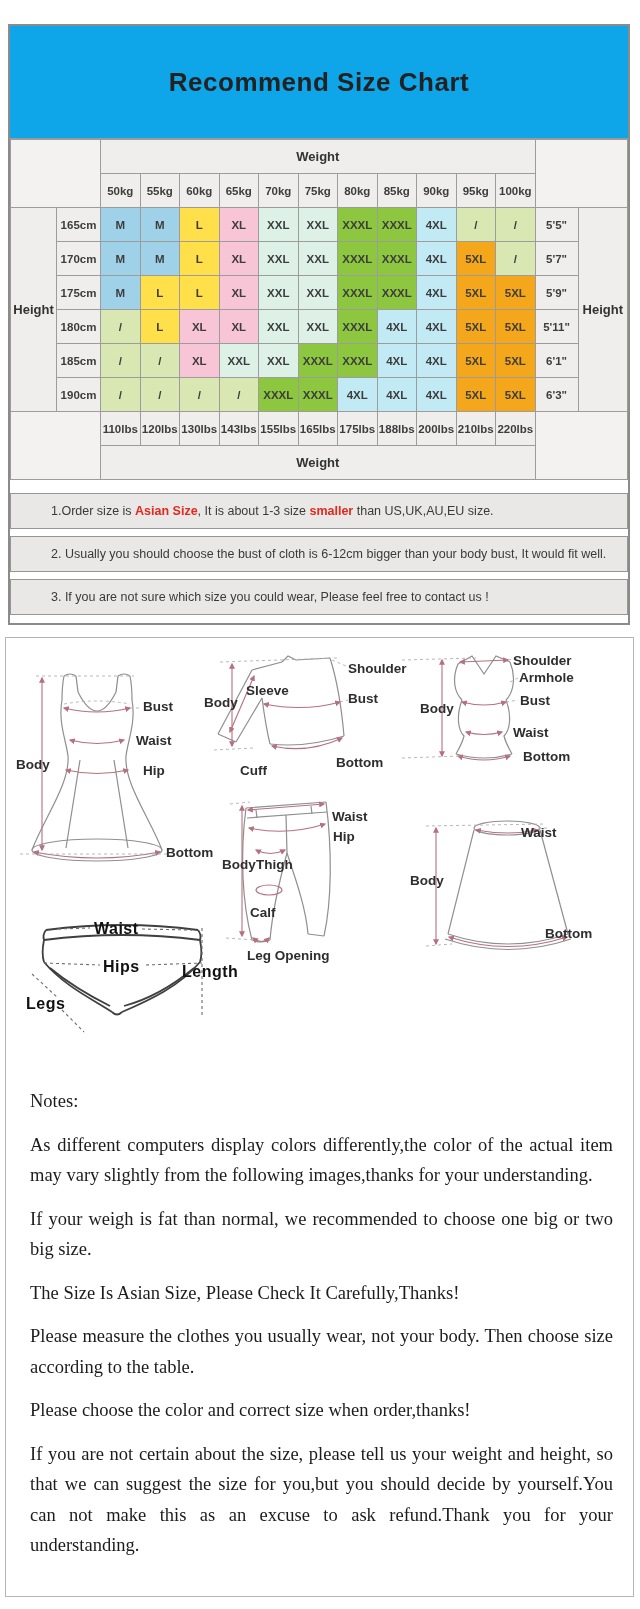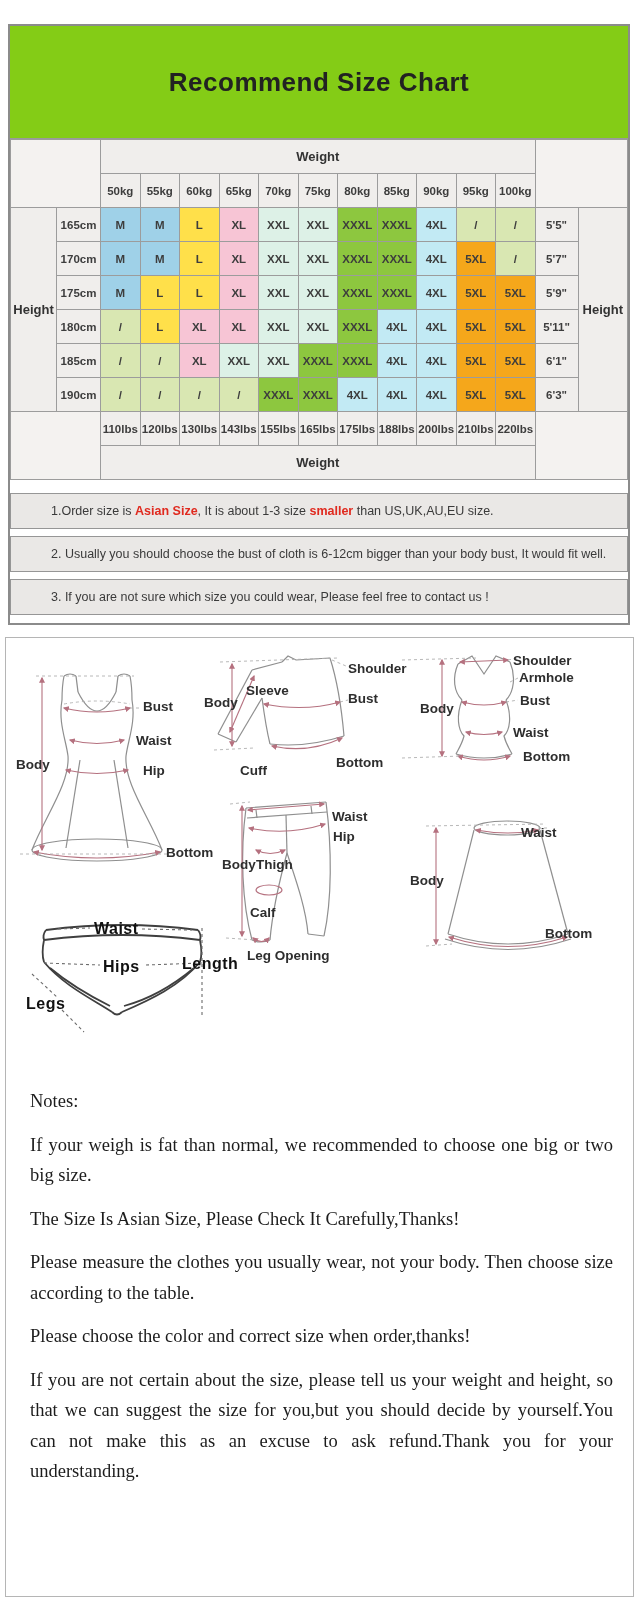--- a/index.html
+++ b/index.html
@@ -3,21 +3,21 @@
 <meta charset="utf-8">
 <style>
   html,body{margin:0;padding:0;background:#fff;}
   #page{position:relative;width:640px;height:1609px;background:#ffffff;
         font-family:"Liberation Sans",sans-serif;overflow:hidden;}
 
   
   .chart-box{position:absolute;left:8px;top:24px;width:618px;
              border:2px solid #8b8b8b;background:#fff;}
   .title{height:112px;line-height:112px;text-align:center;font-size:26px;
-         font-weight:bold;color:#222;background:#84cc16;border-bottom:1px solid #9a9a9a;
+         font-weight:bold;color:#222;background:#0ea5e9;border-bottom:1px solid #9a9a9a;
          letter-spacing:.5px;}
   table.size-table{border-collapse:collapse;table-layout:fixed;width:618px;background:#f0eeec;}
   table.size-table td{border:1px solid #9c9c9c;text-align:center;vertical-align:middle;
       font-size:11.5px;font-weight:bold;color:#3d3d3d;padding:0;height:33px;overflow:hidden;}
   table.size-table td.lbl{font-size:13px;color:#333;}
   table.size-table td.corner{background:#f4f2f0;}
 
   .tips{background:#fff;padding:6px 0 8px 0;}
   .tip{margin-top:7px;border:1px solid #969696;background:#eae8e6;height:34px;
        line-height:34px;padding-left:40px;font-size:12.5px;color:#3a3a3a;
@@ -368,25 +368,26 @@
         <span class="dlabel" style="left: 216px; top: 226px;">Body</span>
         <span class="dlabel" style="left: 250px; top: 226px;">Thigh</span>
         <span class="dlabel" style="left: 244px; top: 274px;">Calf</span>
         <span class="dlabel" style="left: 241px; top: 317px;">Leg Opening</span>
         <span class="dlabel" style="left: 515px; top: 194px;">Waist</span>
         <span class="dlabel" style="left: 404px; top: 242px;">Body</span>
         <span class="dlabel" style="left: 539px; top: 295px;">Bottom</span>
         <span class="dlabel big" style="left: 88px; top: 291px;">Waist</span>
         <span class="dlabel big" style="left: 97px; top: 329px;">Hips</span>
         <span class="dlabel big" style="left: 20px; top: 366px;">Legs</span>
-        <span class="dlabel big" style="left: 176px; top: 326px;">Length</span>
+        <span class="dlabel big" style="left: 176px; top: 334px;">Length</span>
       </div>
 
     <div class="notes" id="notes">
         <p>Notes:</p>
+        <p>As different computers display colors differently,the color of the actual item may vary slightly from the following images,thanks for your understanding.</p>
         <p>If your weigh is fat than normal, we recommended to choose one big or two big size.</p>
         <p>The Size Is Asian Size, Please Check It Carefully,Thanks!</p>
         <p>Please measure the clothes you usually wear, not your body. Then choose size according to the table.</p>
         <p>Please choose the color and correct size when order,thanks!</p>
         <p>If you are not certain about the size, please tell us your weight and height, so that we can suggest the size for you,but you should decide by yourself.You can not make this as an excuse to ask refund.Thank you for your understanding.</p>
       </div>
   </section>
 </div>
 
 </body></html>

